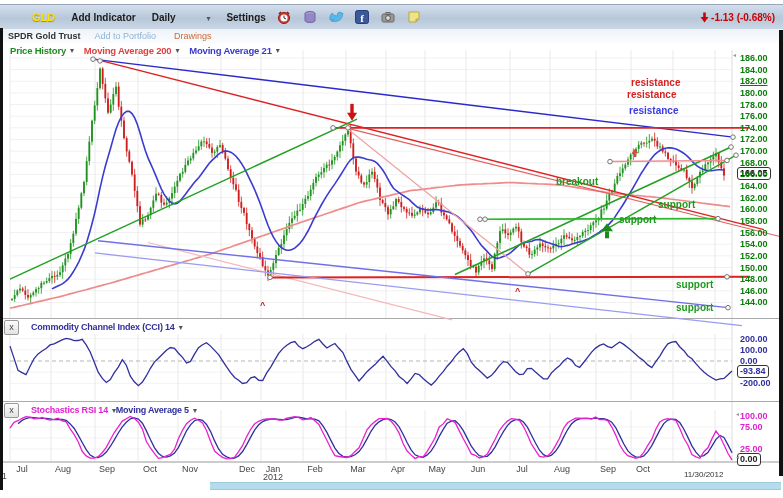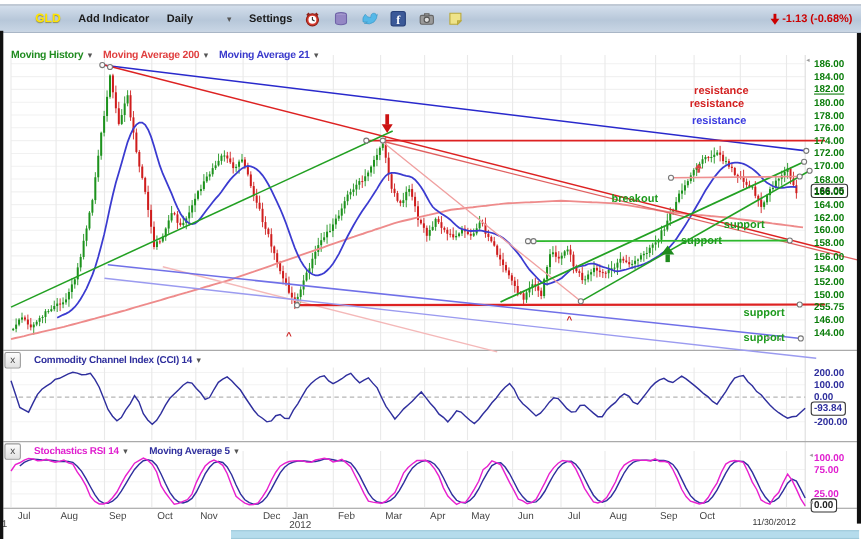--- a/index.html
+++ b/index.html
@@ -793,41 +793,46 @@
 
     <span id="change">
       <svg width="9" height="11">
           <rect x="3.2" y="0.5" width="2.6" height="5" fill="#cc0000"></rect>
           <path d="M0.5 5 L8.5 5 L4.5 10.5 Z" fill="#cc0000"></path>
         </svg>
       <span>-1.13 (-0.68%)</span>
     </span>
   </div>
 
+  <div id="subbar">
+    <span class="name">SPDR Gold Trust</span>
+    <span class="portfolio">Add to Portfolio</span>
+    <span class="drawings">Drawings</span>
+  </div>
 
   <div id="legend">
-    <span style="color:#1f8b1f">Moving History</span>
+    <span style="color:#1f8b1f">Price History</span>
     <span class="caret">▾</span>
     <span style="color:#e04040">Moving Average 200</span>
     <span class="caret">▾</span>
     <span style="color:#3a3acc">Moving Average 21</span>
     <span class="caret">▾</span>
   </div>
 
   <div class="phead" style="top:320px">
     <span class="closebox">x</span>
     <span style="color:#2f2f9d">Commodity Channel Index (CCI) 14</span>
     <span class="caret">▾</span>
   </div>
 
   <div class="phead" style="top:403px">
     <span class="closebox">x</span>
     <span style="color:#e020cf">Stochastics RSI 14</span>
     <span class="caret">▾</span>
-    <span style="color:#2f2f9d;margin-left:20px">Moving Average 5</span>
+    <span style="color:#2f2f9d;margin-left:0">Moving Average 5</span>
     <span class="caret">▾</span>
   </div>
 
   <div class="vbox" style="top:167px;color:#111">166.05</div>
   <div class="vbox" style="top:365px;color:#2f2f9d">-93.84</div>
   <div class="vbox" style="top:453px;color:#222">0.00</div>
 
   <div id="overlays">
       <div class="ov tickG" style="left: 740px; top: 53px;">186.00</div>
       <div class="ov tickG" style="left: 740px; top: 64.64px;">184.00</div>
@@ -841,21 +846,21 @@
       <div class="ov tickG" style="left: 740px; top: 157.76px;">168.00</div>
       <div class="ov tickG" style="left: 740px; top: 169.4px;">166.00</div>
       <div class="ov tickG" style="left: 740px; top: 181.04px;">164.00</div>
       <div class="ov tickG" style="left: 740px; top: 192.68px;">162.00</div>
       <div class="ov tickG" style="left: 740px; top: 204.32px;">160.00</div>
       <div class="ov tickG" style="left: 740px; top: 215.96px;">158.00</div>
       <div class="ov tickG" style="left: 740px; top: 227.6px;">156.00</div>
       <div class="ov tickG" style="left: 740px; top: 239.24px;">154.00</div>
       <div class="ov tickG" style="left: 740px; top: 250.88px;">152.00</div>
       <div class="ov tickG" style="left: 740px; top: 262.52px; text-align: center;">150.00</div>
-      <div class="ov tickG" style="left: 740px; top: 274.16px;">255.75</div>
+      <div class="ov tickG" style="left: 740px; top: 274.16px;">148.00</div>
       <div class="ov tickG" style="left: 740px; top: 285.8px;">146.00</div>
       <div class="ov tickG" style="left: 740px; top: 297.44px;">144.00</div>
       <div class="ov tickC" style="left: 740px; top: 333.6px;">200.00</div>
       <div class="ov tickC" style="left: 740px; top: 344.8px;">100.00</div>
       <div class="ov tickC" style="left: 740px; top: 356px;">0.00</div>
       <div class="ov tickC" style="left: 740px; top: 378.4px;">-200.00</div>
       <div class="ov tickS" style="left: 740px; top: 410.8px;">100.00</div>
       <div class="ov tickS" style="left: 740px; top: 421.85px;">75.00</div>
       <div class="ov tickS" style="left: 740px; top: 432.9px; margin-left: 48px;">50.00</div>
       <div class="ov tickS" style="left: 740px; top: 443.95px;">25.00</div>

